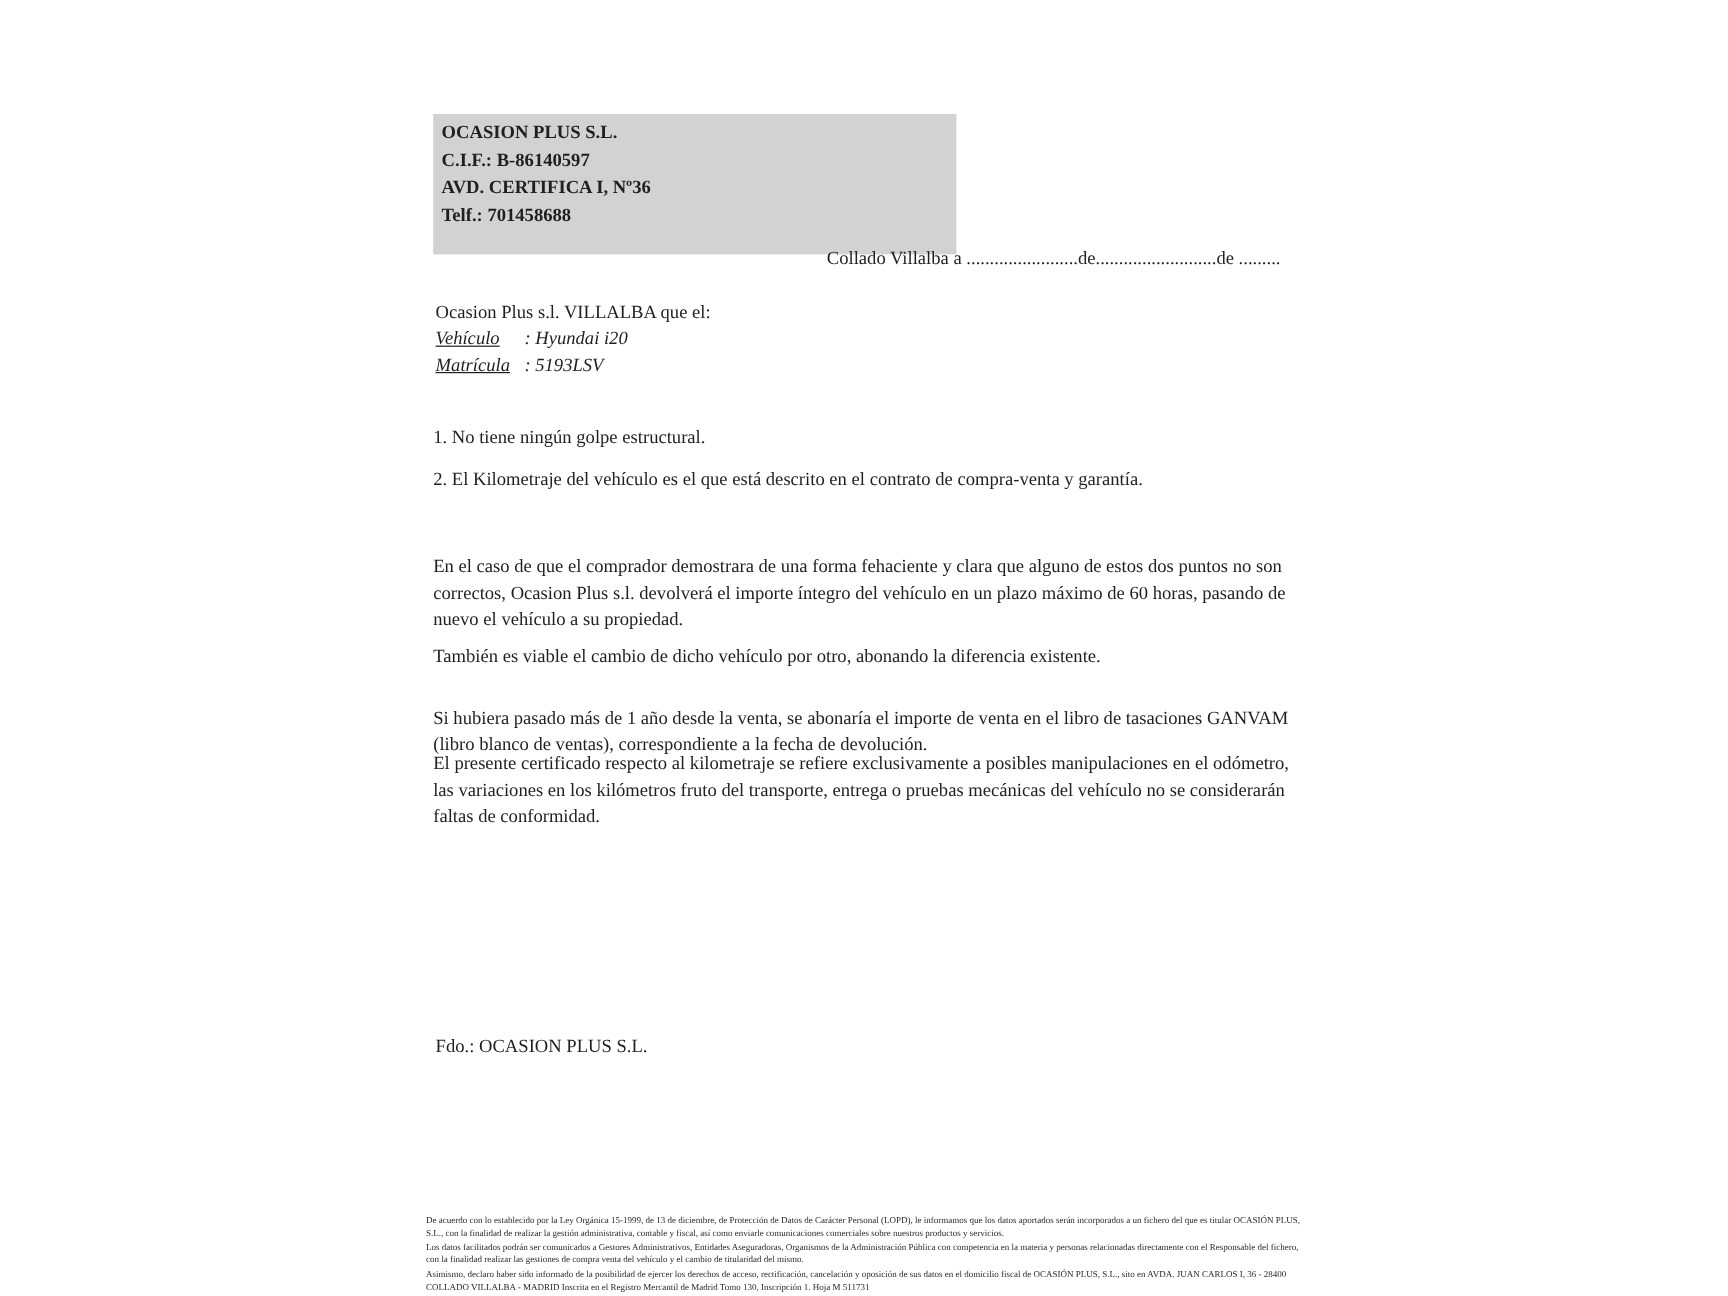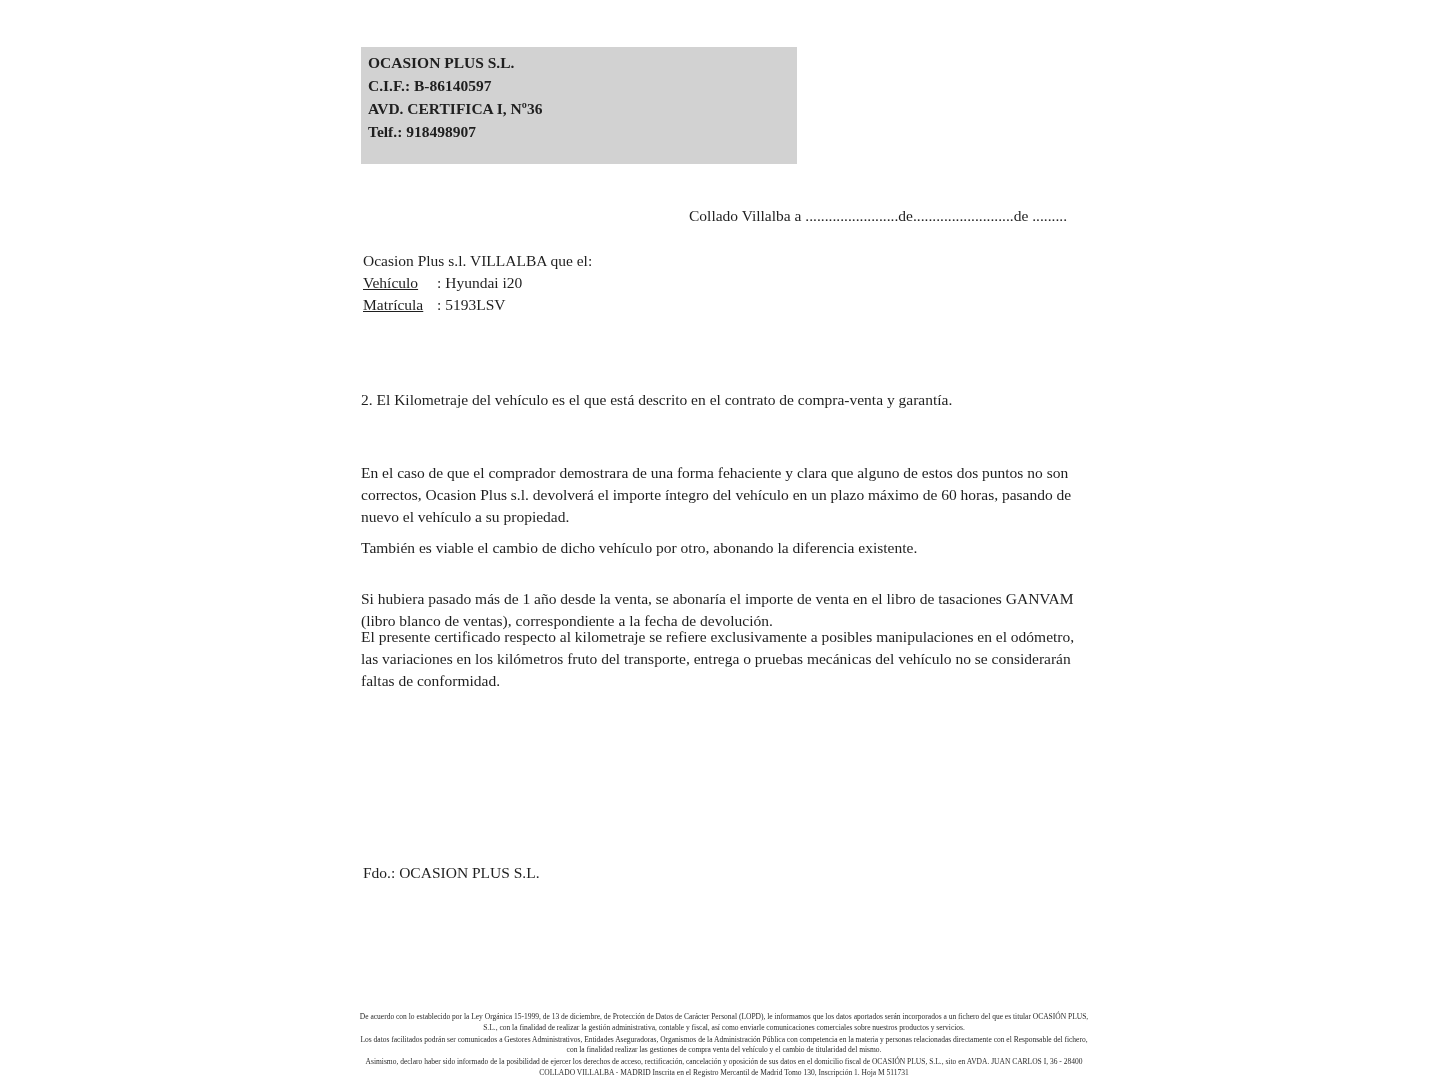--- a/index.html
+++ b/index.html
@@ -41,21 +41,21 @@
     white-space: nowrap;
     text-align: right;
   }
 
   #certify-block {
     left: 363px;
     top: 250px;
     font-size: 15.5px;
     line-height: 22px;
   }
-  .field-row { white-space: nowrap; }
+  .field-row { white-space: nowrap; font-style: italic; }
   .field-label {
     display: inline-block;
     min-width: 74px;
     text-decoration: underline;
   }
   .field-value { display: inline; }
 
   .body-text {
     font-size: 15.5px;
     line-height: 22px;
@@ -75,46 +75,47 @@
   }
 
   #legal-block {
     left: 355px;
     top: 1012px;
     width: 738px;
     font-size: 7.5px;
     line-height: 10.5px;
     color: #2a2a2a;
   }
-  #legal-block p { margin: 0 0 1.5px 0; text-align: center; }
+  #legal-block p { margin: 0 0 1.5px 0; }
 </style>
 </head>
 <body>
 
 <div id="doc-page">
 
-  <div id="company-box" class="abs" style="background: rgb(210, 210, 210);">
+  <div id="company-box" class="abs" style="background: rgb(210, 210, 210); margin-top: 48px;">
     <div class="hline">OCASION PLUS S.L.</div>
     <div class="hline">C.I.F.: B-86140597</div>
     <div class="hline">AVD. CERTIFICA I, Nº36</div>
-    <div class="hline">Telf.: 918498907</div>
+    <div class="hline">Telf.: 701458688</div>
   </div>
 
   <div id="date-line" class="abs">Collado Villalba a ........................de..........................de .........</div>
 
   <div id="certify-block" class="abs">
     <div>Ocasion Plus s.l. VILLALBA que el:</div>
     <div class="field-row">
       <span class="field-label">Vehículo</span><span class="field-value">: Hyundai i20</span>
     </div>
     <div class="field-row">
       <span class="field-label">Matrícula</span><span class="field-value">: 5193LSV</span>
     </div>
   </div>
 
+  <div id="point-1" class="abs body-text">1. No tiene ningún golpe estructural.</div>
   <div id="point-2" class="abs body-text">2. El Kilometraje del vehículo es el que está descrito en el contrato de compra-venta y garantía.</div>
 
   <div id="para-1" class="abs body-text">En el caso de que el comprador demostrara de una forma fehaciente y clara que alguno de estos dos puntos no son correctos, Ocasion Plus s.l. devolverá el importe íntegro del vehículo en un plazo máximo de 60 horas, pasando de nuevo el vehículo a su propiedad.</div>
   <div id="para-2" class="abs body-text">También es viable el cambio de dicho vehículo por otro, abonando la diferencia existente.</div>
   <div id="para-3" class="abs body-text">Si hubiera pasado más de 1 año desde la venta, se abonaría el importe de venta en el libro de tasaciones GANVAM (libro blanco de ventas), correspondiente a la fecha de devolución.</div>
   <div id="para-4" class="abs body-text">El presente certificado respecto al kilometraje se refiere exclusivamente a posibles manipulaciones en el odómetro, las variaciones en los kilómetros fruto del transporte, entrega o pruebas mecánicas del vehículo no se considerarán faltas de conformidad.</div>
 
   <div id="signature-line" class="abs">Fdo.: OCASION PLUS S.L.</div>
 
   <div id="legal-block" class="abs">

